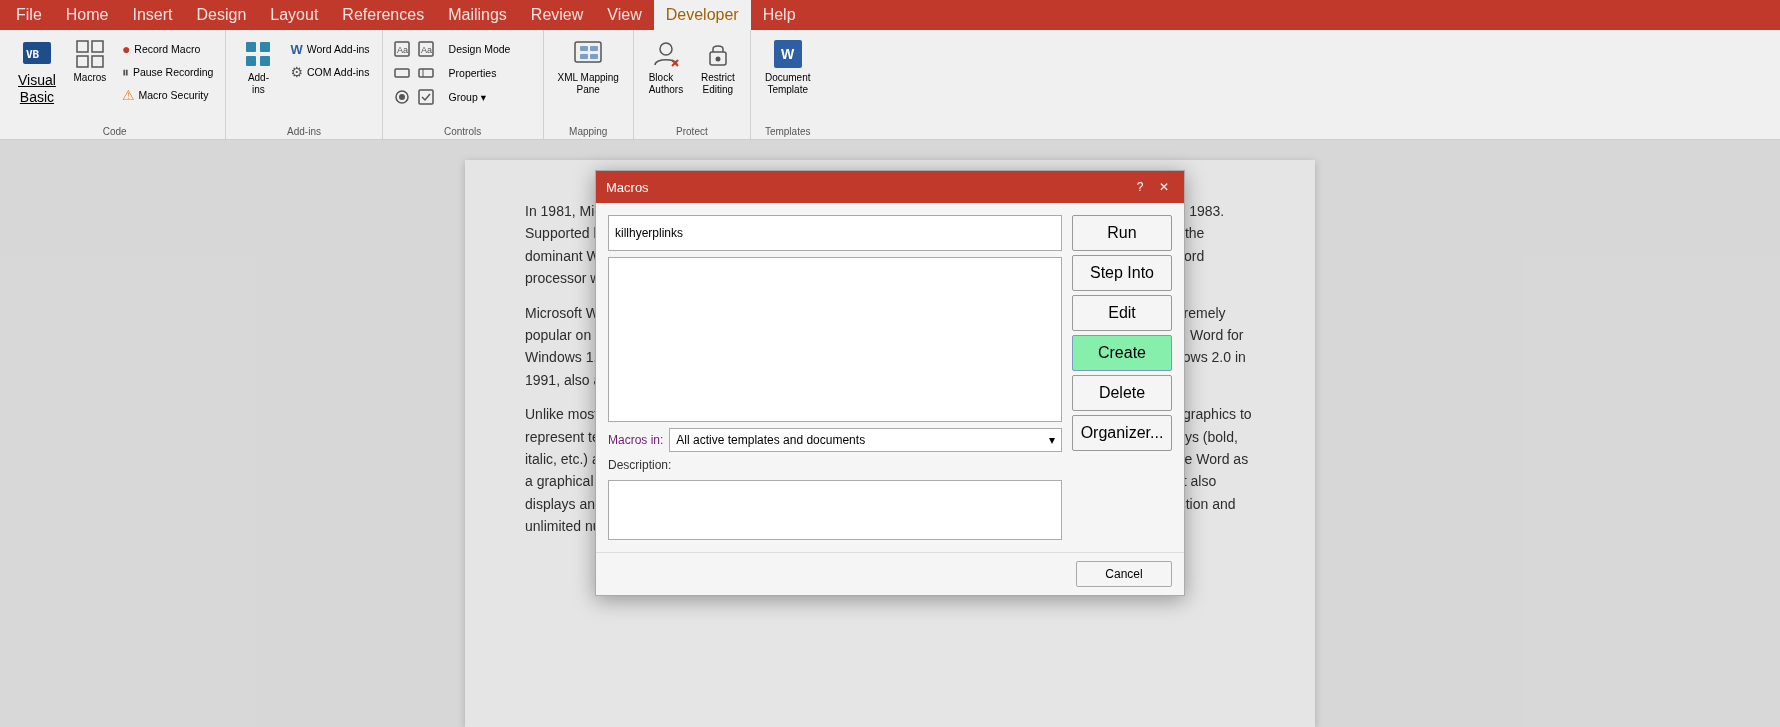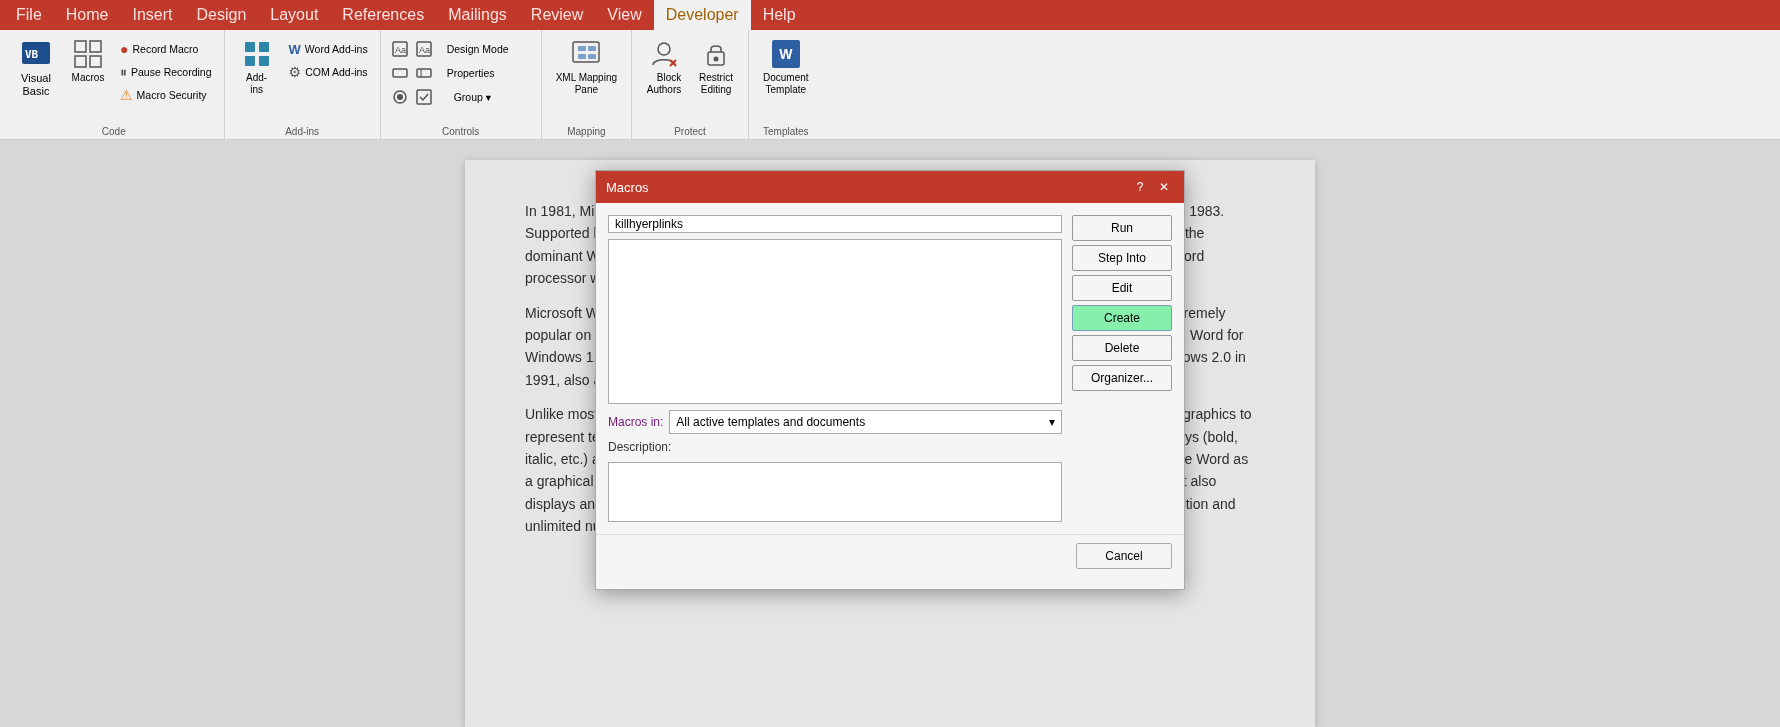--- a/index.html
+++ b/index.html
@@ -227,21 +227,21 @@
     }
 
     .dialog-label {
       font-size: 12px;
       color: #333;
       margin-bottom: 2px;
     }
 
     .dialog-input {
       width: 100%;
-      height: 18px;
+      height: 36px;
       border: 1px solid #aaa;
       padding: 6px 6px;
       font-size: 12px;
       background: white;
       outline: none;
     }
 
     .dialog-listbox {
       width: 100%;
       height: 165px;
@@ -280,24 +280,24 @@
       border: 1px solid #aaa;
       background: white;
       resize: none;
       font-size: 12px;
       padding: 4px;
       outline: none;
     }
 
     .dialog-btn {
       width: 100%;
-      height: 26px;
+      height: 36px;
       border: 1px solid #999;
       background: #f5f5f5;
-      font-size: 12px;
+      font-size: 16px;
       cursor: pointer;
       text-align: center;
       display: flex;
       align-items: center;
       justify-content: center;
       border-radius: 2px;
     }
     .dialog-btn.create-btn {
       background: #86efac;
       border-color: #7a9cbf;
@@ -365,21 +365,21 @@
     <div class="ribbon-group">
       <div class="ribbon-group-content">
 
         <div class="ribbon-btn-big">
           <div class="icon-area">
             <svg width="32" height="32" viewBox="0 0 32 32">
               <rect x="2" y="4" width="28" height="22" rx="2" fill="#1e4d8c"></rect>
               <text x="5" y="20" font-size="11" fill="white" font-family="monospace" font-weight="bold">VB</text>
             </svg>
           </div>
-          <div style="font-size:11px;text-align:center;">Visual<br>Basic</div>
+          <div style="font-size:14px;text-align:center;text-decoration:underline;">Visual<br>Basic</div>
         </div>
 
         <div class="ribbon-btn-big">
           <div class="icon-area">
             <svg width="32" height="32" viewBox="0 0 32 32">
               <rect x="3" y="3" width="11" height="11" fill="none" stroke="#555" stroke-width="1.5"></rect>
               <rect x="18" y="3" width="11" height="11" fill="none" stroke="#555" stroke-width="1.5"></rect>
               <rect x="3" y="18" width="11" height="11" fill="none" stroke="#555" stroke-width="1.5"></rect>
               <rect x="18" y="18" width="11" height="11" fill="none" stroke="#555" stroke-width="1.5"></rect>
             </svg>
@@ -478,21 +478,21 @@
             </div>
           </div>
         </div>
         <div style="display:flex;flex-direction:column;gap:2px;padding-top:4px;margin-left:4px;">
           <div class="ribbon-btn-small" style="height:22px;min-width:90px;">
             <span>Design Mode</span>
           </div>
           <div class="ribbon-btn-small" style="height:22px;">
             <span>Properties</span>
           </div>
-          <div class="ribbon-btn-small" style="height:22px;margin-left:7px;">
+          <div class="ribbon-btn-small" style="height:22px;">
             <span>Group ▾</span>
           </div>
         </div>
       </div>
       <div class="ribbon-group-label">Controls</div>
     </div>
 
     <div class="ribbon-group">
       <div class="ribbon-group-content">
         <div class="ribbon-btn-big">
@@ -515,21 +515,21 @@
       <div class="ribbon-group-content">
         <div class="ribbon-btn-big">
           <div class="icon-area">
             <svg width="32" height="32" viewBox="0 0 32 32">
               <circle cx="16" cy="11" r="6" fill="none" stroke="#555" stroke-width="1.5"></circle>
               <path d="M5 27 C5 20 27 20 27 27" fill="none" stroke="#555" stroke-width="1.5"></path>
               <line x1="22" y1="22" x2="28" y2="28" stroke="#c0392b" stroke-width="2"></line>
               <line x1="28" y1="22" x2="22" y2="28" stroke="#c0392b" stroke-width="2"></line>
             </svg>
           </div>
-          <div style="font-size:10px;text-align:right;">Block<br>Authors</div>
+          <div style="font-size:10px;text-align:left;">Block<br>Authors</div>
         </div>
         <div class="ribbon-btn-big">
           <div class="icon-area">
             <svg width="32" height="32" viewBox="0 0 32 32">
               <rect x="8" y="14" width="16" height="13" rx="2" fill="none" stroke="#555" stroke-width="1.5"></rect>
               <path d="M11 14 V11 C11 7 21 7 21 11 V14" fill="none" stroke="#555" stroke-width="1.5"></path>
               <circle cx="16" cy="21" r="2.5" fill="#555"></circle>
             </svg>
           </div>
           <div style="font-size:10px;text-align:center;">Restrict<br>Editing</div>

